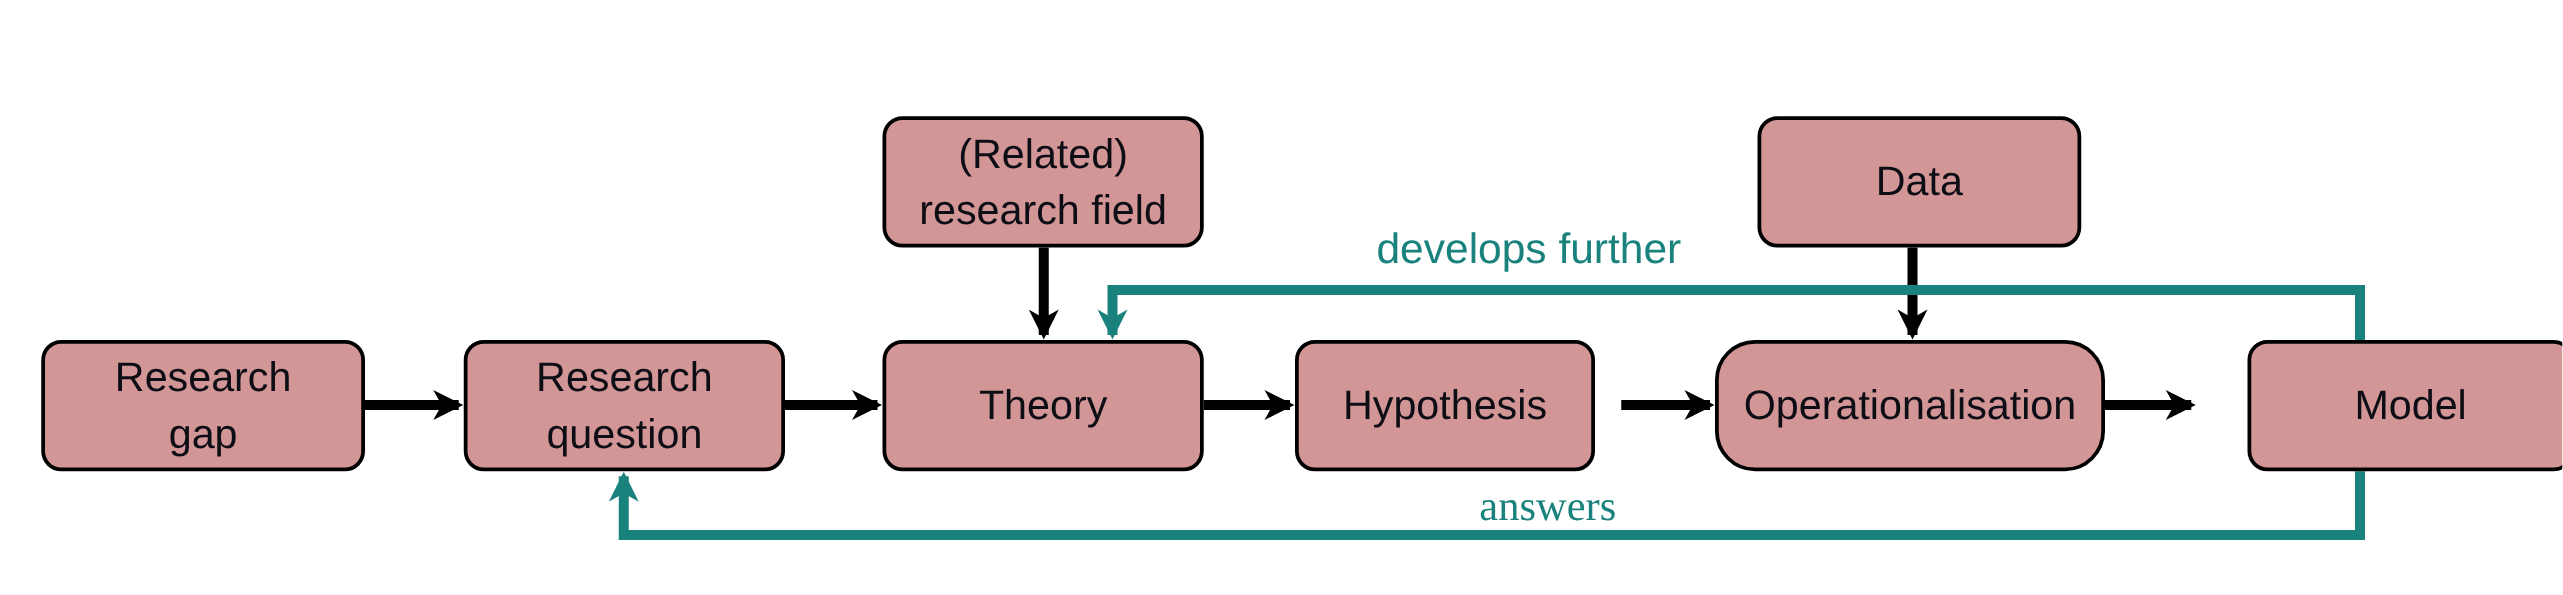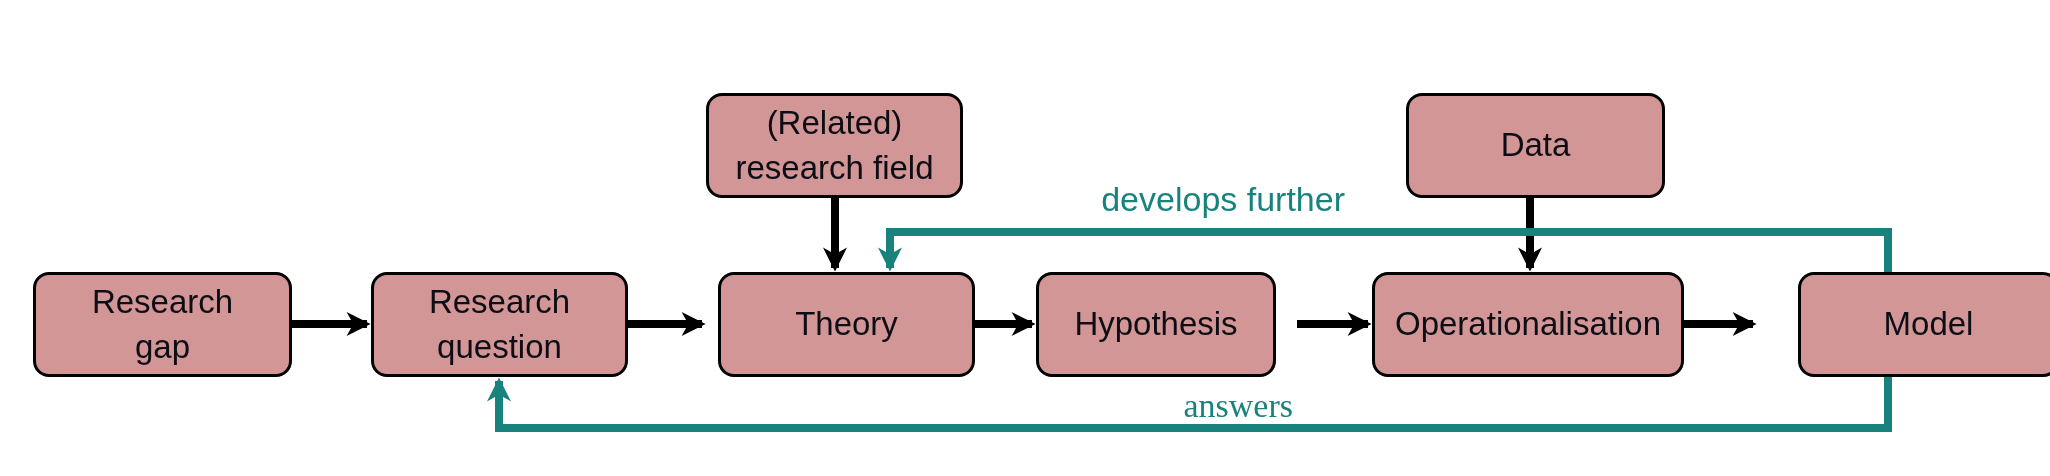--- a/index.html
+++ b/index.html
@@ -44,23 +44,23 @@
     align-items: center;
     justify-content: center;
     text-align: center;
     font-size: 33px;
     line-height: 1.34;
     color: var(--node-text, #0d0d15);
     white-space: pre-line;
   }
   #n-research-gap      { left: 33px;   top: 272px; width: 259px; height: 105px; }
   #n-research-question { left: 371px;  top: 272px; width: 257px; height: 105px; }
-  #n-theory            { left: 706px;  top: 272px; width: 257px; height: 105px; margin-left: 12px; }
+  #n-theory            { left: 706px;  top: 272px; width: 257px; height: 105px; }
   #n-hypothesis        { left: 1036px; top: 272px; width: 240px; height: 105px; }
-  #n-operationalisation{ left: 1372px; top: 272px; width: 312px; height: 105px; }
+  #n-operationalisation{ left: 1372px; top: 272px; width: 312px; height: 105px; border-radius: 32px; }
   #n-model             { left: 1798px; top: 272px; width: 261px; height: 105px; }
   #n-related-field     { left: 706px;  top: 93px;  width: 257px; height: 105px; }
   #n-data              { left: 1406px; top: 93px;  width: 259px; height: 105px; }
   .edge-label {
     position: absolute;
     color: var(--feedback, #1a827d);
     font-size: 34px;
     text-align: right;
     width: 300px;
   }

